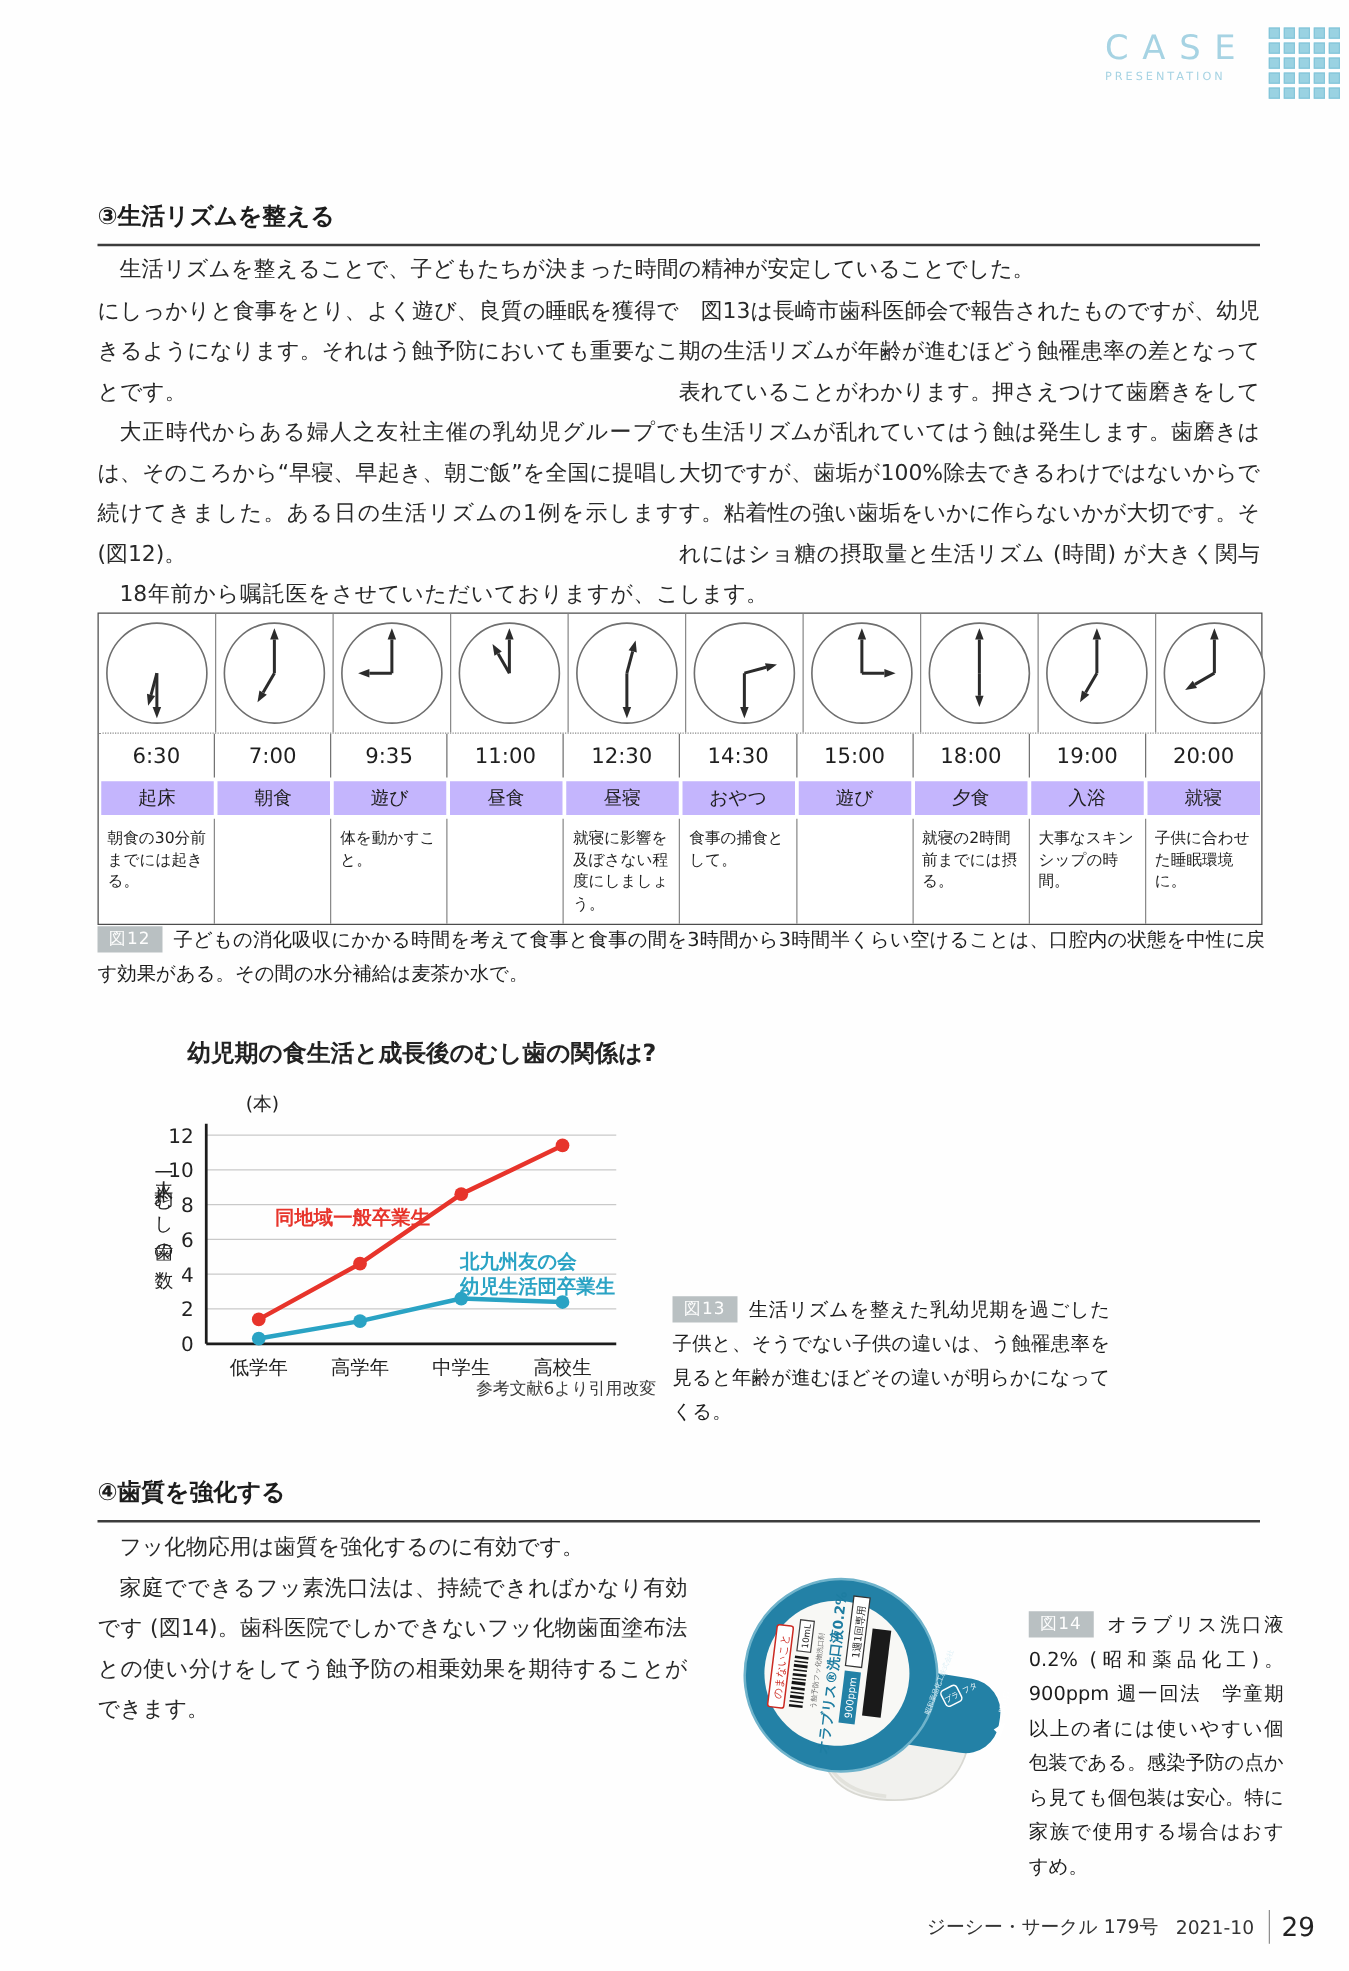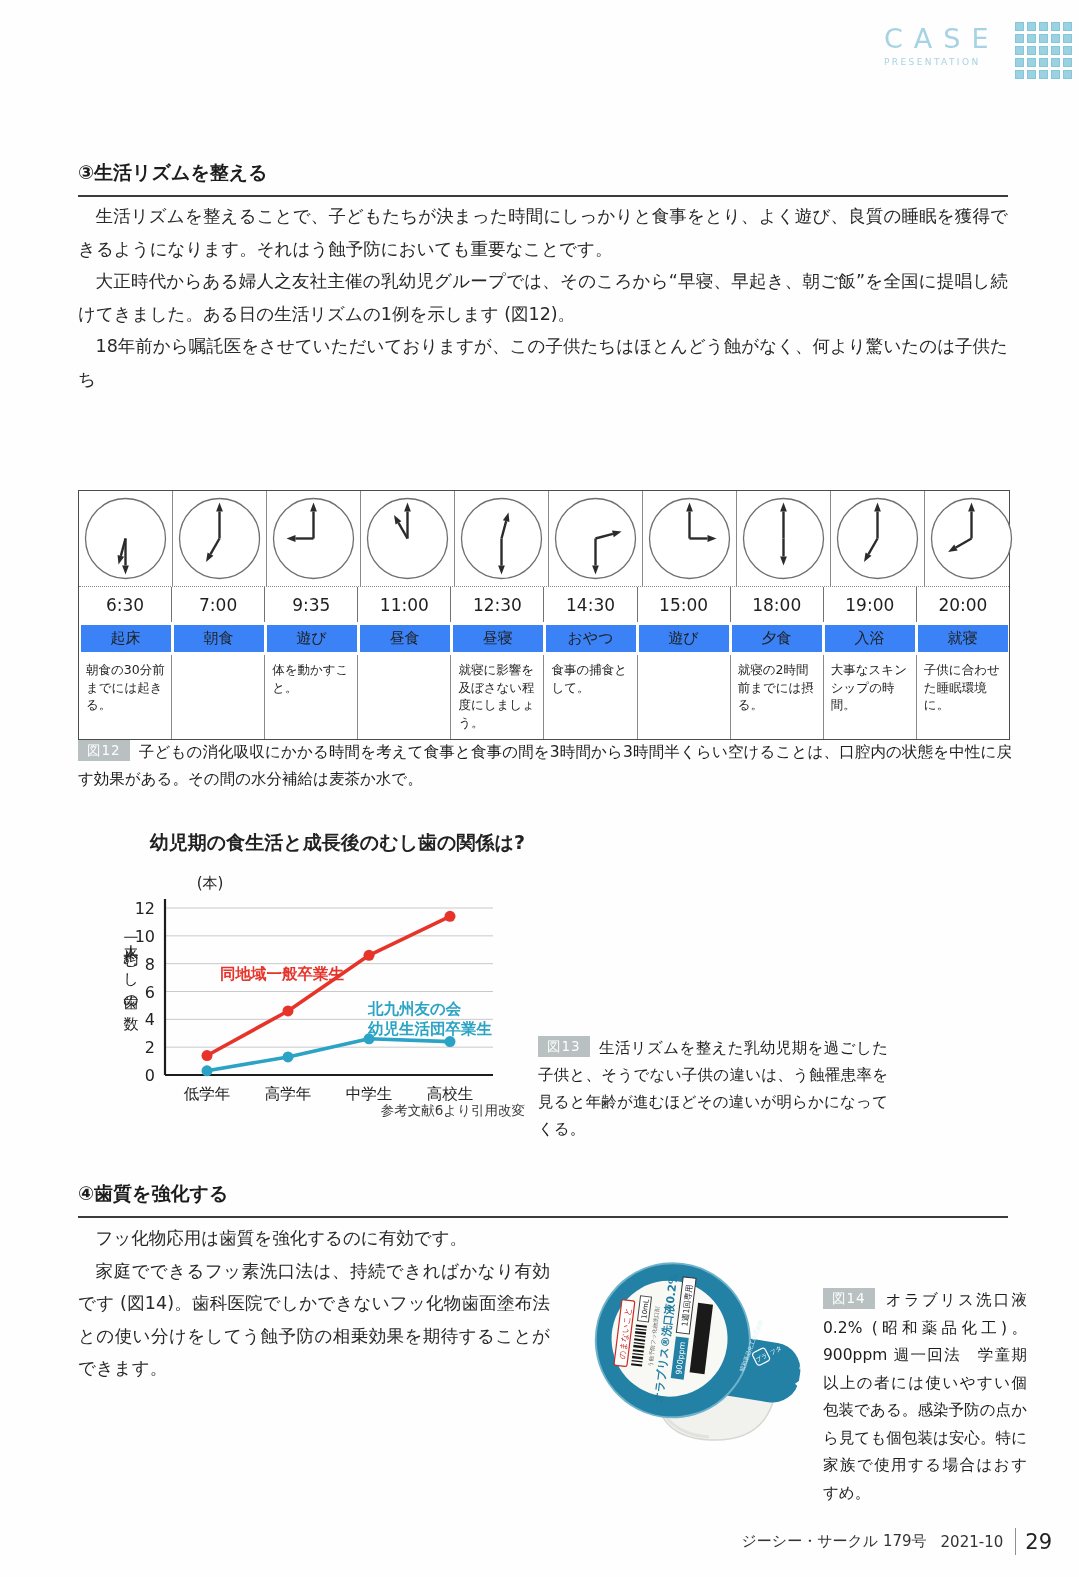--- a/index.html
+++ b/index.html
@@ -31,21 +31,21 @@
   
   .sched{position:absolute;left:78px;top:490px;width:930px;border:1px solid #4c4c4c;background:#fff;}
   .sched-row{display:flex;width:100%;}
   .clock-row{border-bottom:1px dotted #8a8a8a;}
   .clock-cell{flex:1;height:95px;border-right:1px solid #8a8a8a;display:flex;align-items:center;justify-content:center;}
   .clock-row .clock-cell:last-child{border-right:none;}
   .time-cell{flex:1;height:35px;border-right:1px solid #737373;text-align:center;font-size:17px;color:#1f1f1f;
              display:flex;align-items:center;justify-content:center;}
   .time-row .time-cell:last-child{border-right:none;}
   .label-row{padding:2px 0;}
-  .label-cell{flex:1;margin:1px 1.5px;background:#3b82f6;text-align:center;font-size:15px;color:#1f1f1f;padding:4px 16px;}
+  .label-cell{flex:1;margin:1px 1.5px;background:#c4b5fd;text-align:center;font-size:15px;color:#1f1f1f;padding:4px 16px;}
   .note-cell{flex:1;min-height:70px;border-right:1px solid #8a8a8a;font-size:12.5px;line-height:17.5px;
              color:#1f1f1f;padding:6px 5px 8px 7px;box-sizing:content-box;}
   .note-row .note-cell:last-child{border-right:none;}
 
   
   .fig-caption{position:absolute;font-size:15.5px;line-height:27px;color:#1d1d1d;text-align:justify;}
   #fig12-caption{left:78px;top:739px;width:934px;line-height:26.5px;}
   #fig13-caption{left:538px;top:1035px;width:350px;}
   #fig14-caption{left:823px;top:1287px;width:204px;line-height:27.5px;}
   .fig-tag{display:inline-block;background:#b9c0c2;color:#fdfdfd;font-size:13.5px;line-height:19px;
@@ -107,20 +107,24 @@
     </div>
   </div>
 
   <div id="sec3-heading" class="sec-heading">③生活リズムを整える</div>
 
   <div class="two-col body-text">
     <div class="col">
       <p class="ind">生活リズムを整えることで、子どもたちが決まった時間にしっかりと食事をとり、よく遊び、良質の睡眠を獲得できるようになります。それはう蝕予防においても重要なことです。</p>
       <p class="ind">大正時代からある婦人之友社主催の乳幼児グループでは、そのころから“早寝、早起き、朝ご飯”を全国に提唱し続けてきました。ある日の生活リズムの1例を示します (図12)。</p>
       <p class="ind">18年前から嘱託医をさせていただいておりますが、この子供たちはほとんどう蝕がなく、何より驚いたのは子供たち</p>
+    </div>
+    <div class="col">
+      <p>の精神が安定していることでした。</p>
+      <p class="ind">図13は長崎市歯科医師会で報告されたものですが、幼児期の生活リズムが年齢が進むほどう蝕罹患率の差となって表れていることがわかります。押さえつけて歯磨きをしても生活リズムが乱れていてはう蝕は発生します。歯磨きは大切ですが、歯垢が100%除去できるわけではないからです。粘着性の強い歯垢をいかに作らないかが大切です。それにはショ糖の摂取量と生活リズム (時間) が大きく関与します。</p>
     </div>
   </div>
 
   <div class="sched">
     <div class="sched-row clock-row">
       <div class="clock-cell">
           <svg class="clock" width="93" height="93">
             <circle cx="46.5" cy="46.5" r="40" fill="#fff" stroke="#6f6f6f" stroke-width="1.3"></circle>
             <line x1="46.5" y1="46.5" x2="41.841257188154636" y2="63.88666487320323" stroke="#2b2b2b" stroke-width="2.4"></line>
             <polygon points="39.51188578223195,72.57999730980485 38.557109378771806,63.006680119854664 45.125404997537466,64.7666496265518" fill="#2b2b2b"></polygon>

